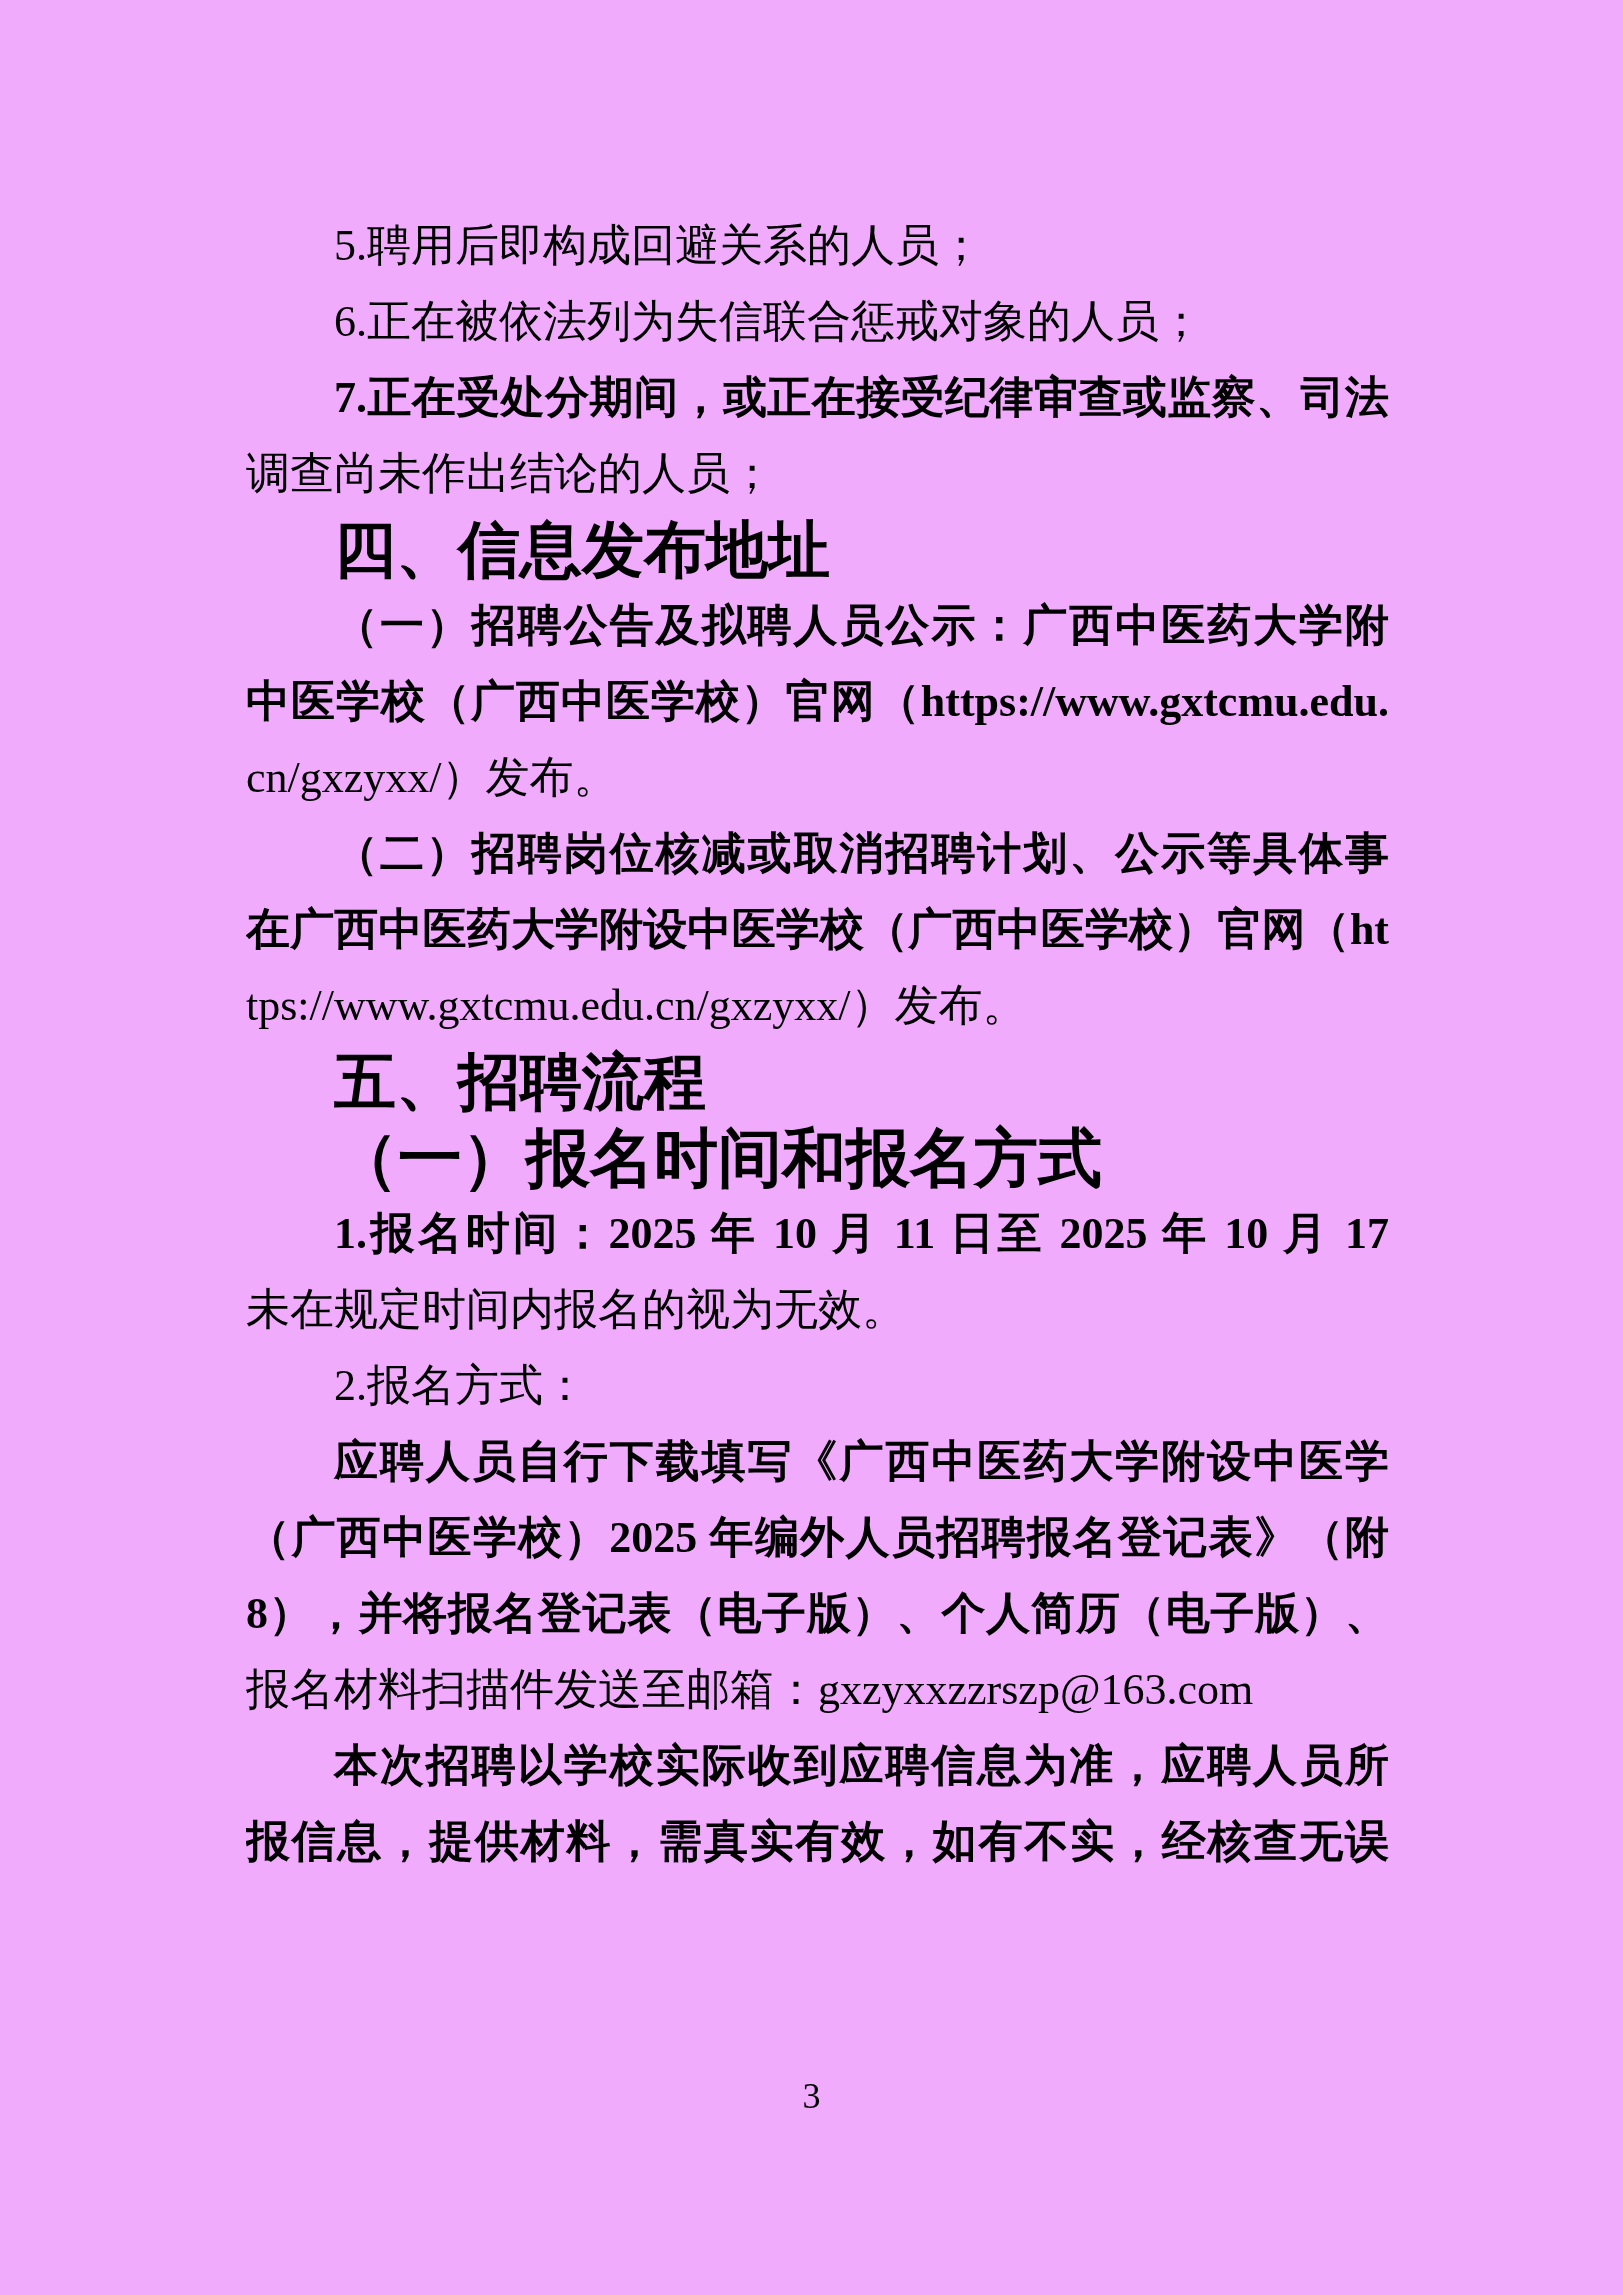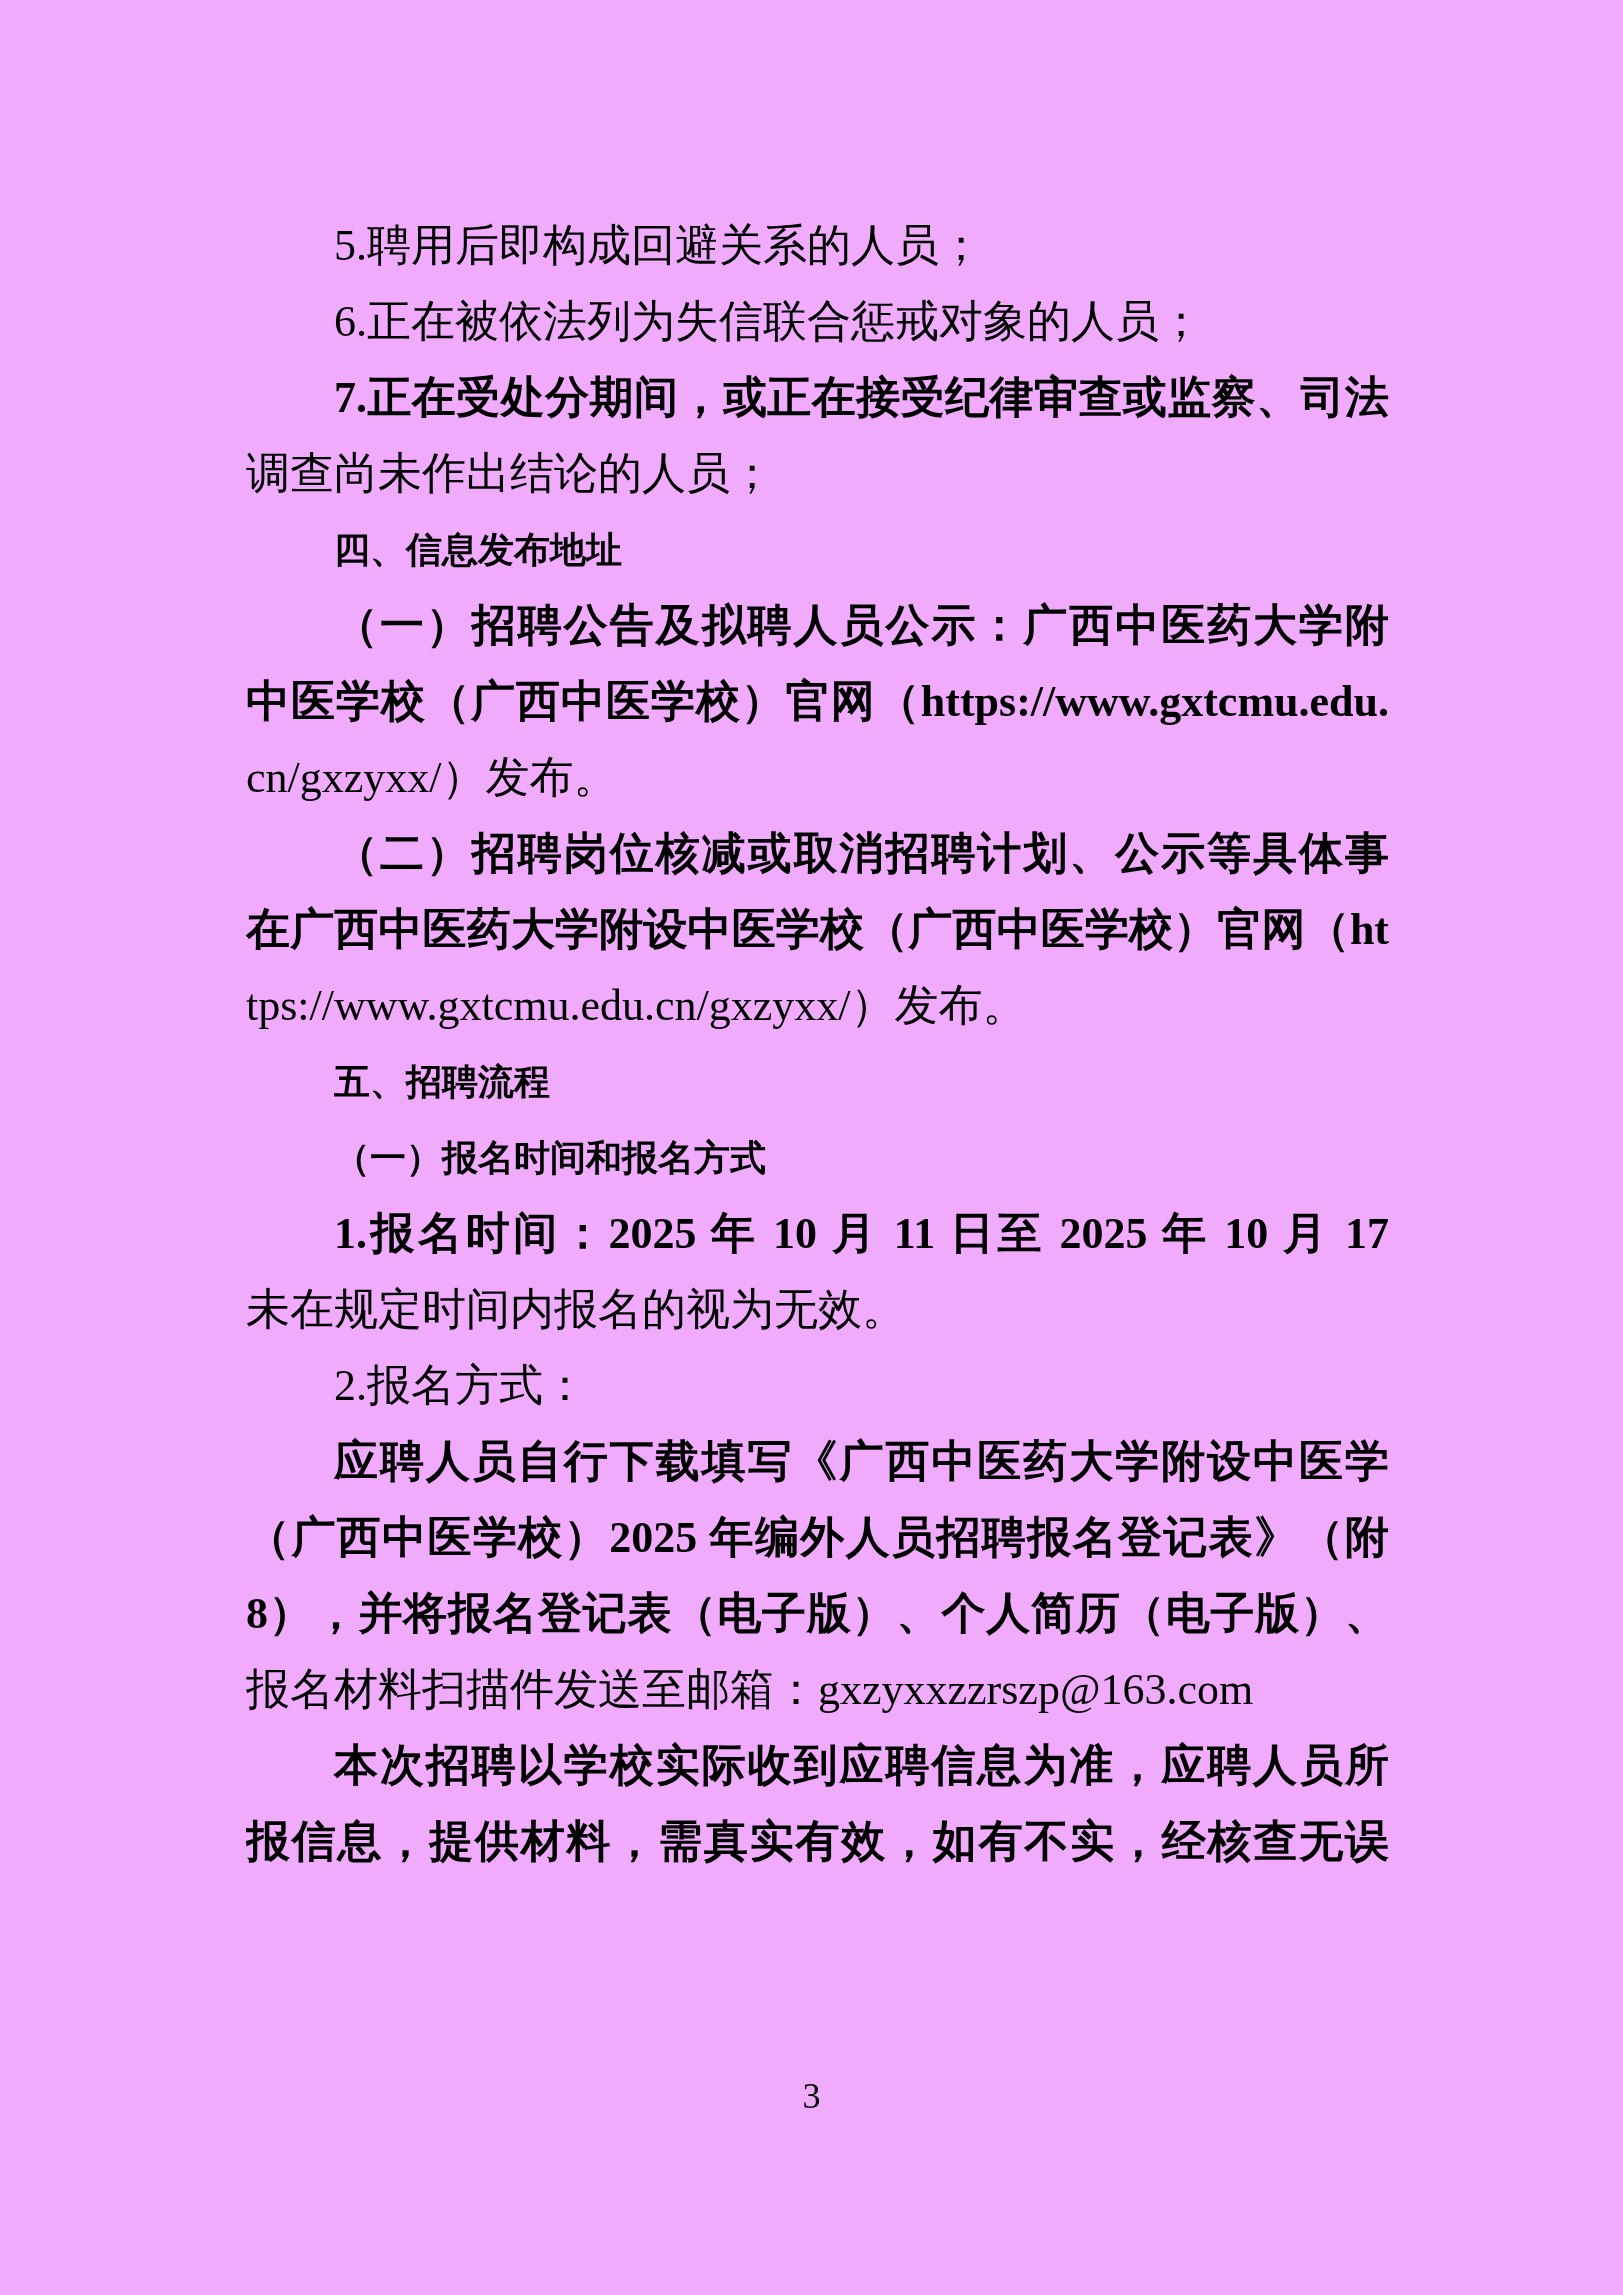--- a/index.html
+++ b/index.html
@@ -37,27 +37,27 @@
   .j {
     text-align: justify;
     text-justify: inter-character;
     text-align-last: justify;
     font-weight: bold;
   }
   
   .h {
     font-family: "Liberation Sans", "DejaVu Sans", sans-serif;
     font-weight: bold;
-    font-size: 36px;
+    font-size: 62px;
   }
   
   .sh {
     font-family: Liberation Sans, sans-serif;
     font-weight: bold;
-    font-size: 36px;
+    font-size: 64px;
   }
   .page-number {
     position: absolute;
     top: 2058px;
     left: 0;
     width: 100%;
     height: 76px;
     line-height: 76px;
     text-align: center;
     font-size: 36px;

